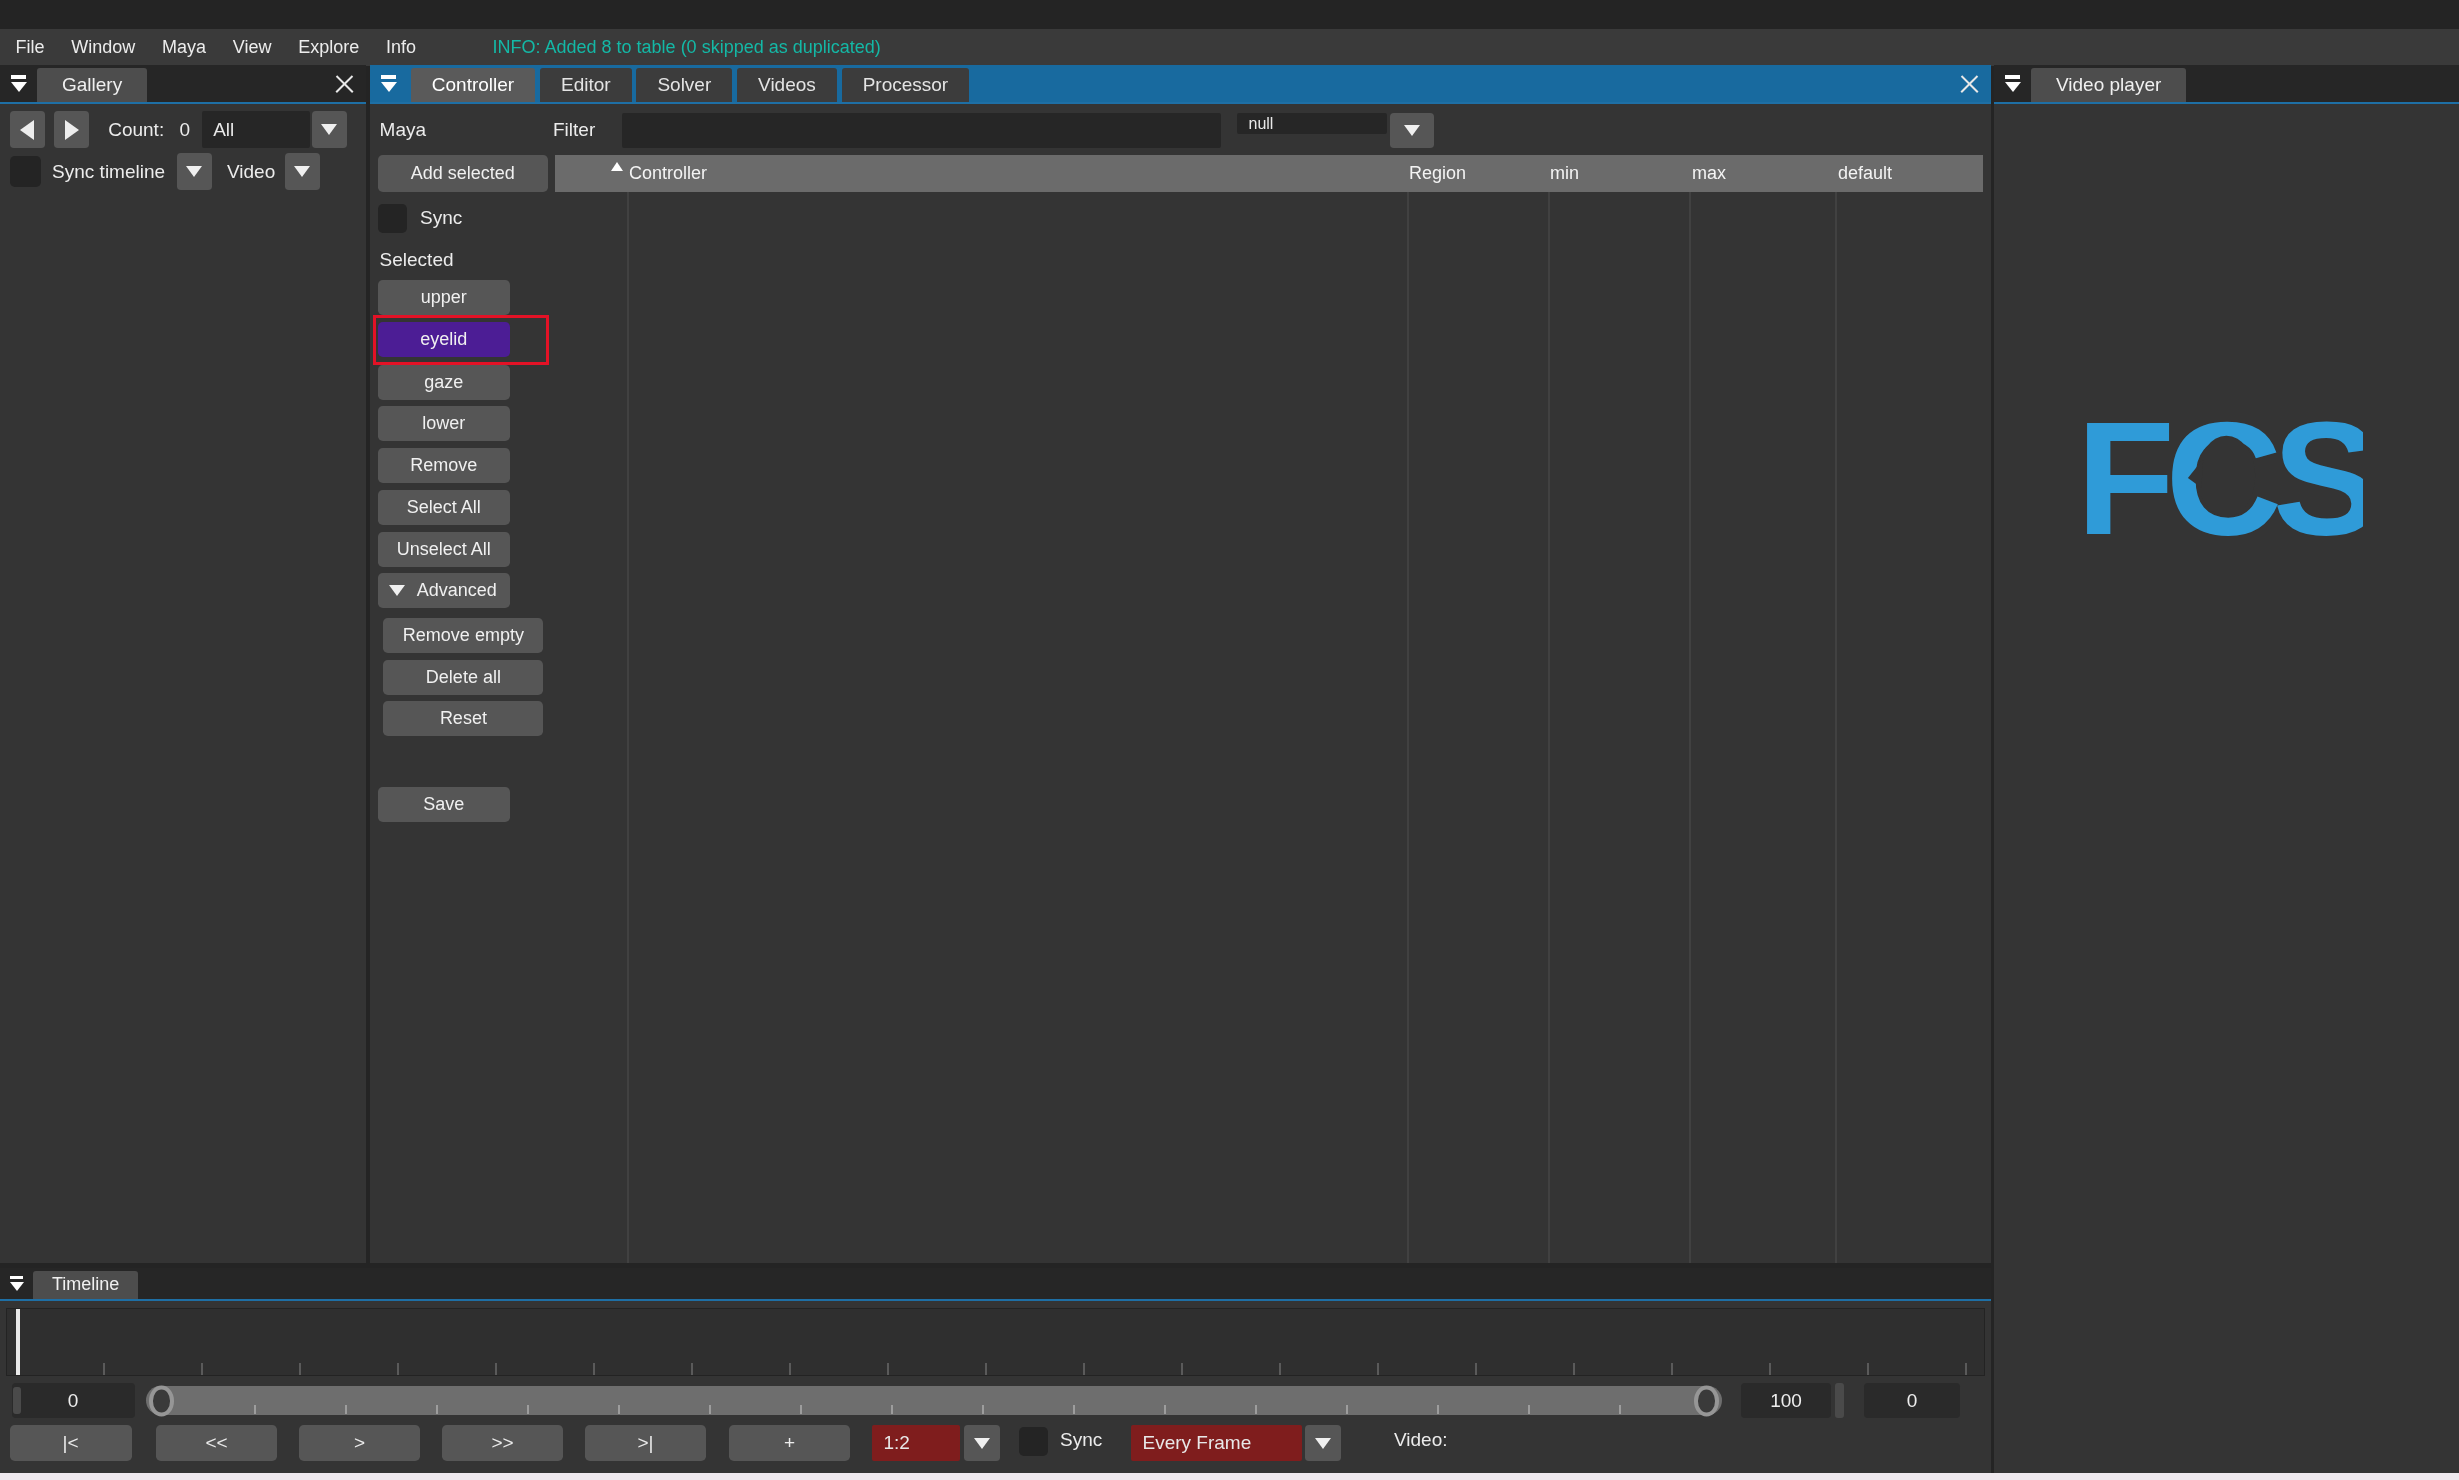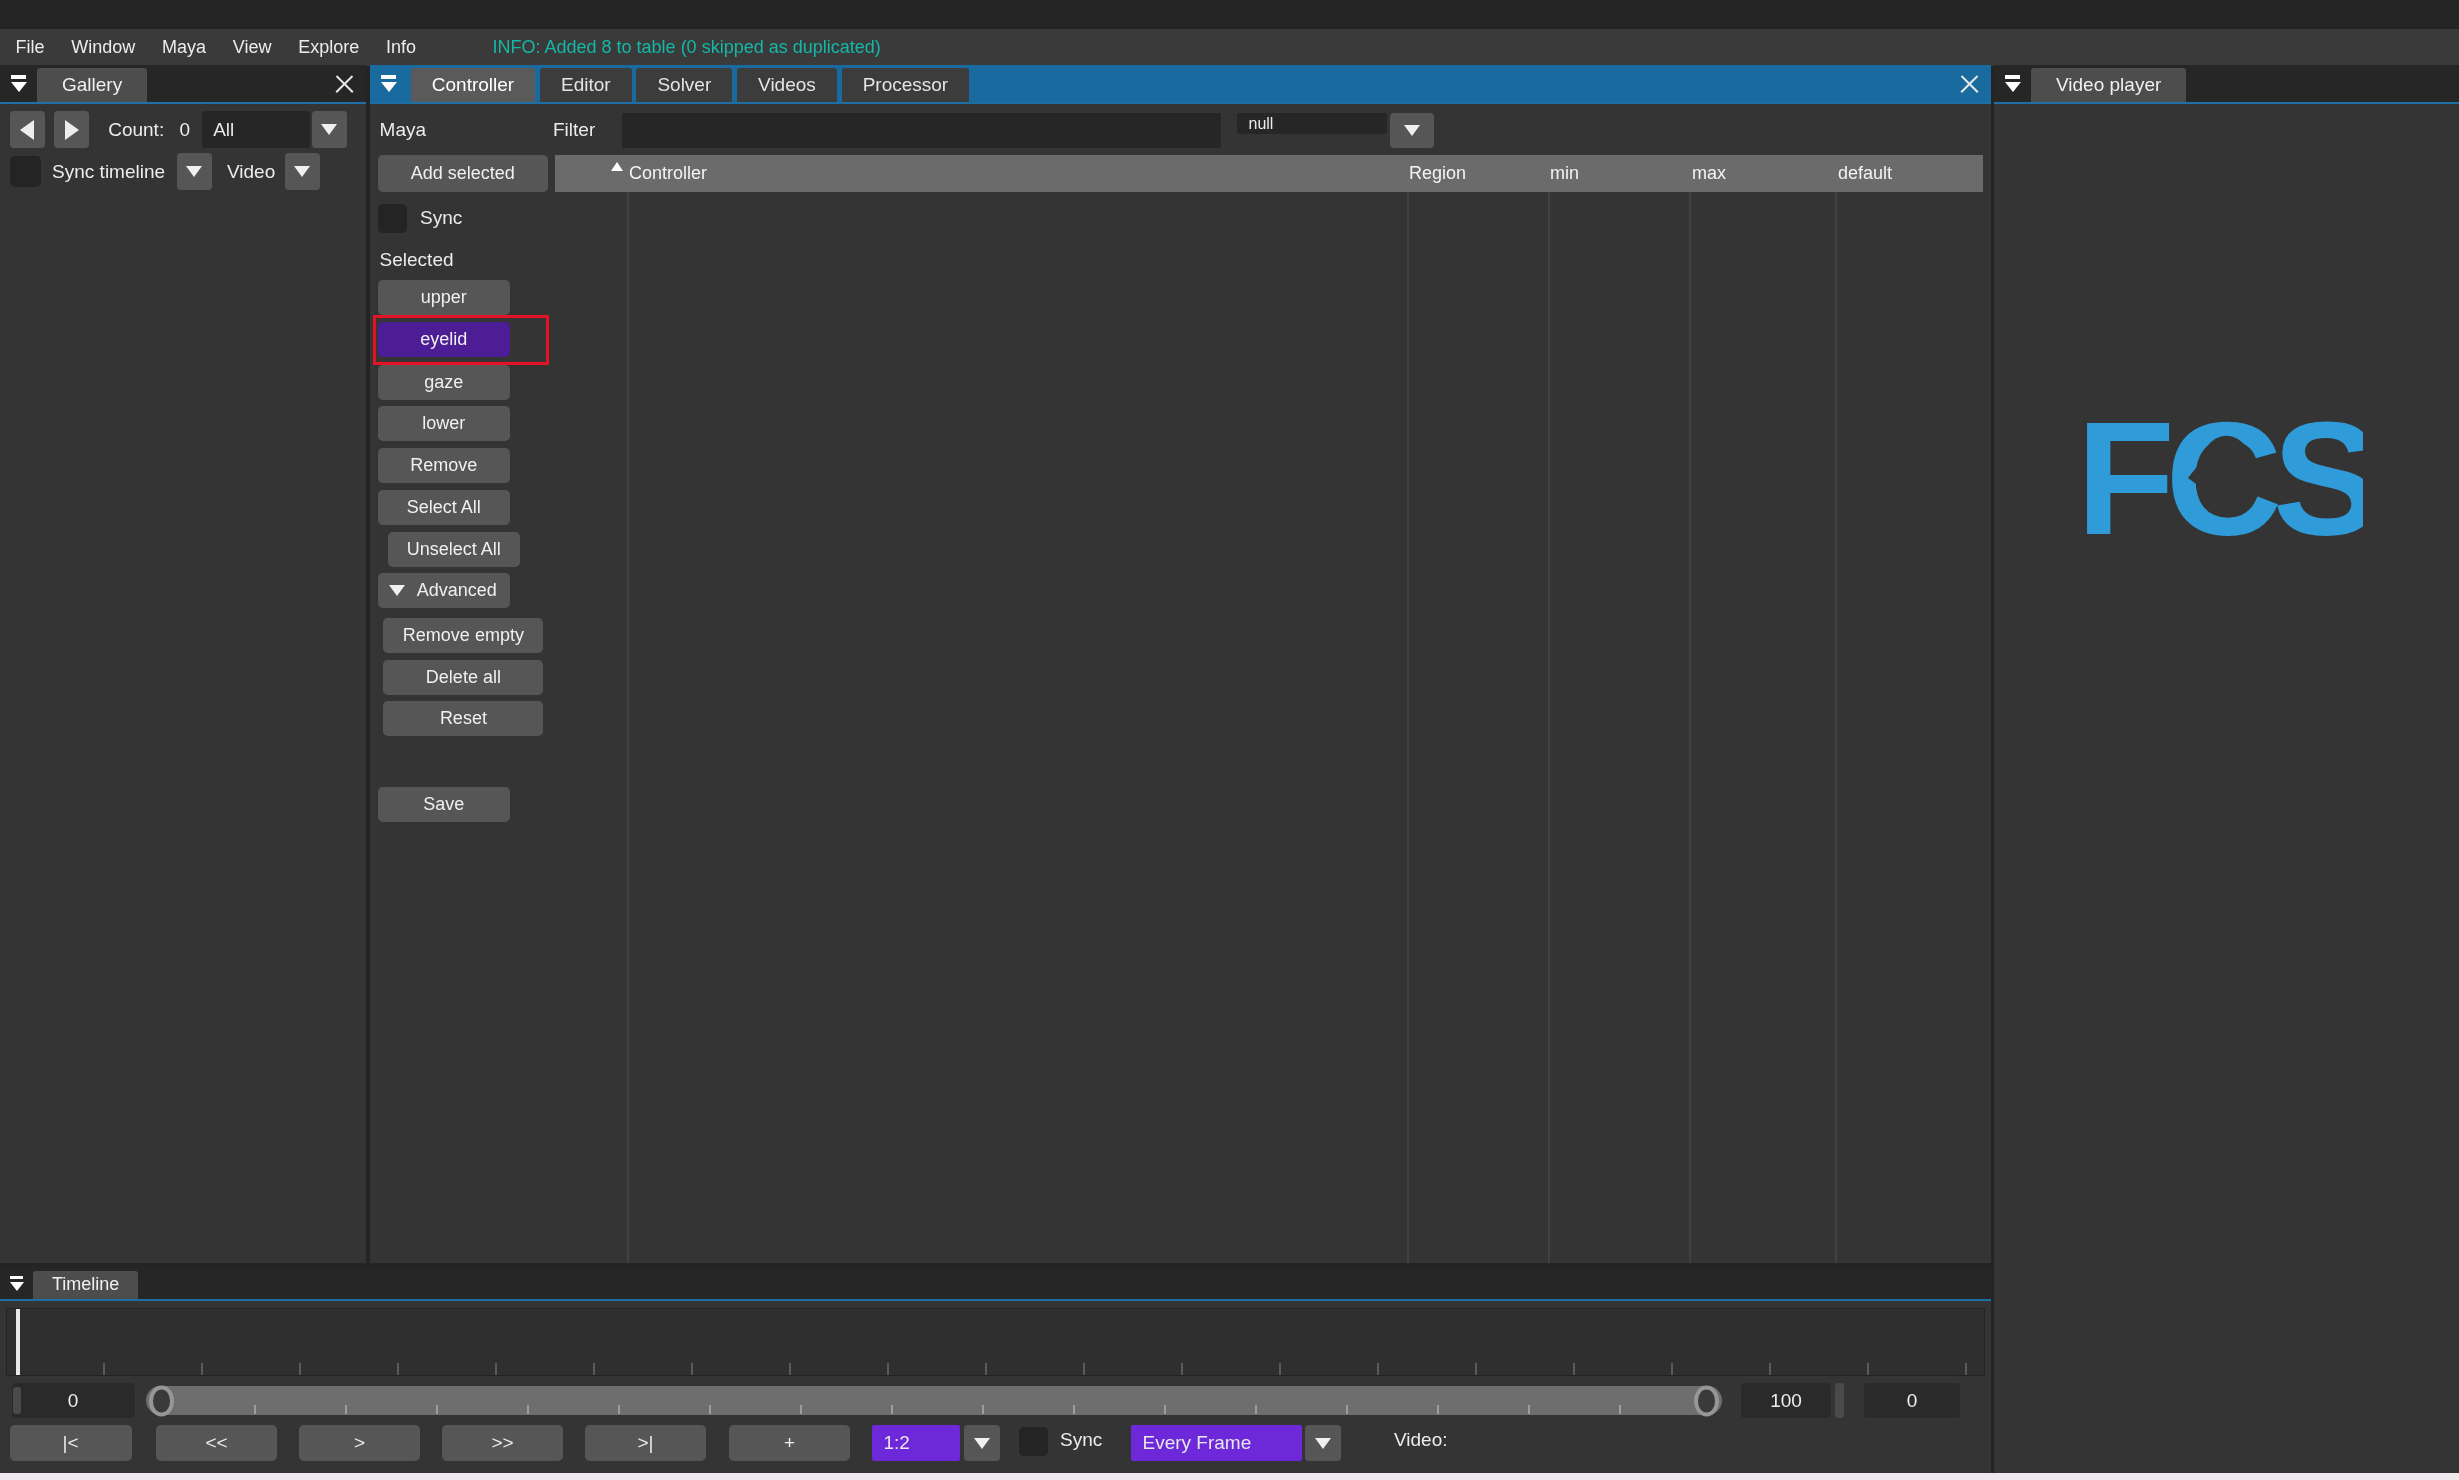--- a/index.html
+++ b/index.html
@@ -76,21 +76,21 @@
   .track-ticks{position:absolute;left:0;right:0;bottom:0;height:12.5px;background:repeating-linear-gradient(to right,transparent 0 96px,#5a5a5a 96px 98px);}
   .frame-field{position:absolute;top:115px;background:#2a2a2a;border-radius:3.8px;height:35px;color:#eeeeee;font-size:19px;display:flex;align-items:center;justify-content:center;}
   .spin-strip-l::before{content:"";position:absolute;left:1.9px;top:3.8px;bottom:3.8px;width:7.7px;background:#4a4a4a;border-radius:2.9px;}
   .spin-strip-r::after{content:"";position:absolute;right:-13.4px;top:0;bottom:0;width:9.6px;background:#4a4a4a;border-radius:2.9px;}
   .slider-track{position:absolute;left:146px;top:118px;width:1576px;height:29px;background:#6e6e6e;border-radius:14.4px;}
   .slider-ticks{position:absolute;left:19px;right:19px;bottom:1px;height:8.6px;background:repeating-linear-gradient(to right,transparent 0 89px,#9d9d9d 89px 91px);}
   .handle{position:absolute;top:50%;transform:translateY(-50%);width:17.3px;height:23px;border:4.8px solid #969696;border-radius:50%;background:#3a3a3a;}
   .handle.left{left:2.9px;} .handle.right{right:2.9px;}
   .tr-btn{position:absolute;top:157px;height:36px;background:#565656;border-radius:4.8px;color:#ececec;font-size:19px;display:flex;align-items:center;justify-content:center;}
   .t-label{position:absolute;top:161px;color:#ececec;font-size:19px;}
-  .t-box{position:absolute;top:157px;height:36px;background:#6d28d9;border-radius:1.9px;color:#e8e8e8;font-size:19px;display:flex;align-items:center;padding:0 11.5px;box-sizing:border-box;}
+  .t-box{position:absolute;top:157px;height:36px;background:#7f1d1d;border-radius:1.9px;color:#e8e8e8;font-size:19px;display:flex;align-items:center;padding:0 11.5px;box-sizing:border-box;}
   .t-dd{position:absolute;top:157px;height:36px;width:36px;background:#565656;border-radius:3.8px;display:flex;align-items:center;justify-content:center;}
   .t-cb{position:absolute;top:159px;width:29px;height:29px;background:#242424;border-radius:4.8px;}
 
   .win-bottom{position:absolute;left:0;bottom:0;width:2459px;height:6.7px;background:#efe9ee;}
 </style>
 </head>
 <body>
 
 <div id="root">
 
@@ -186,21 +186,21 @@
     <span class="label abs" style="left:50px;top:142px;">Sync</span>
     <span class="label abs" style="left:9.6px;top:184px;">Selected</span>
 
     <div class="ui-btn" style="top:215px;">upper</div>
     <div class="red-box"></div>
     <div class="ui-btn" style="top:257px;background:#4c1d95;">eyelid</div>
     <div class="ui-btn" style="top:300px;">gaze</div>
     <div class="ui-btn" style="top:341px;">lower</div>
     <div class="ui-btn" style="top:383px;">Remove</div>
     <div class="ui-btn" style="top:425px;">Select All</div>
-    <div class="ui-btn" style="top:467px;margin-left:10px;">Unselect All</div>
+    <div class="ui-btn" style="top:467px;">Unselect All</div>
     <div class="ui-btn" style="top:508px;justify-content:flex-start;padding-left:11.5px;box-sizing:border-box;">
       <span class="tri-down" style="border-top-color:#f0f0f0;margin-right:11.5px;"></span>
       <span>Advanced</span>
     </div>
     <div class="ui-btn" style="top:553px;left:13.4px;width:160px;">Remove empty</div>
     <div class="ui-btn" style="top:595px;left:13.4px;width:160px;">Delete all</div>
     <div class="ui-btn" style="top:636px;left:13.4px;width:160px;">Reset</div>
     <div class="ui-btn" style="top:722px;">Save</div>
   </div>
 

